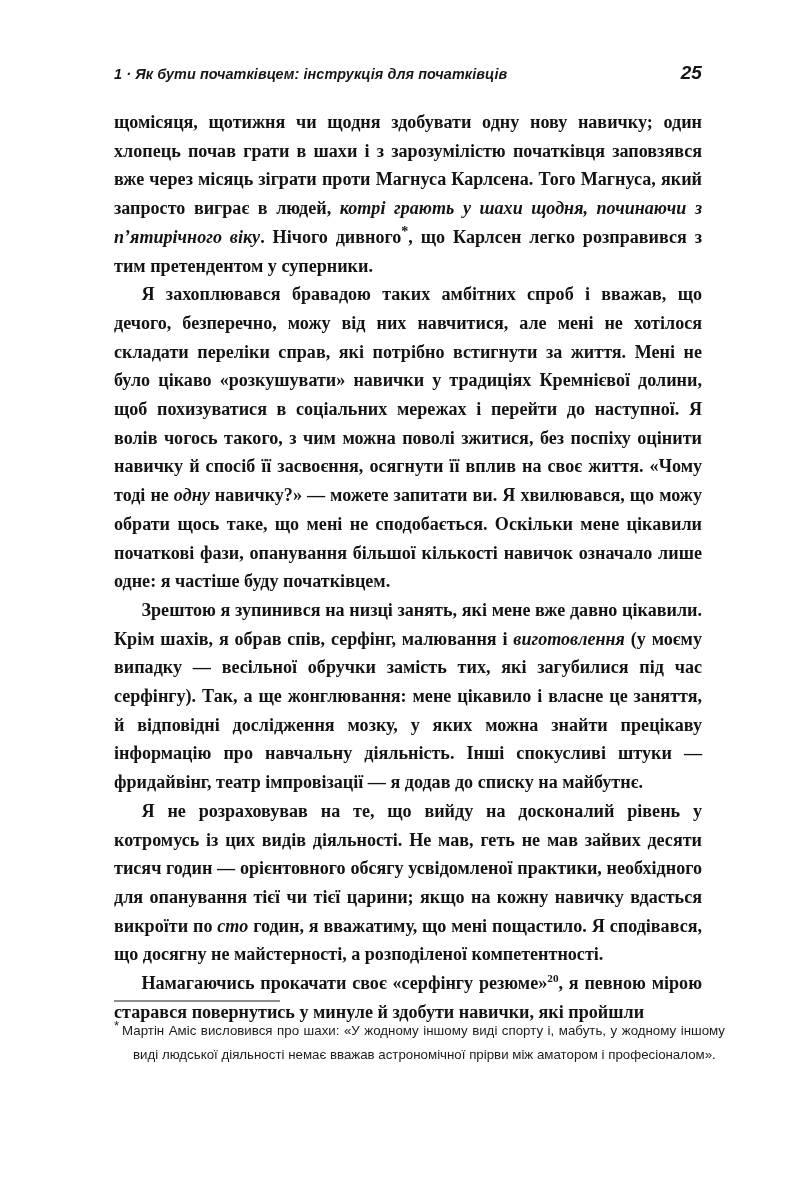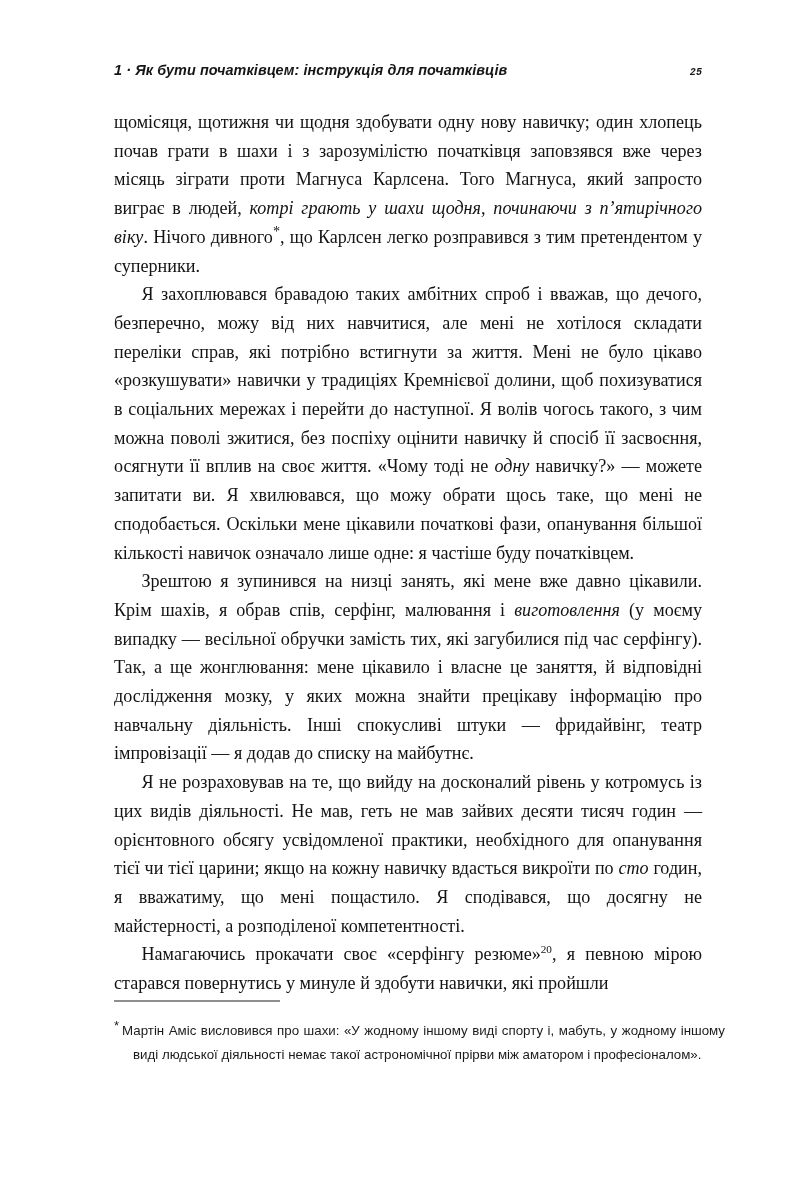--- a/index.html
+++ b/index.html
@@ -41,40 +41,40 @@
     letter-spacing: 0.1px;
     color: #161616;
     white-space: nowrap;
   }
   .running-head .rh-left {
     display: inline-block;
   }
   .running-head .rh-page {
     font-weight: bold;
     font-style: italic;
-    font-size: 10px;
-    font-family: Liberation Mono, monospace;
+    font-size: 19px;
   }
 
   
   .body-block {
     position: absolute;
     left: 107px;
     top: 108px;
     width: 588px;
     font-size: 18.1px;
     line-height: 28.7px;
     text-align: justify;
     text-justify: inter-word;
     hyphens: manual;
     color: #131313;
   }
   .body-block p {
     margin: 0;
     text-indent: 0;
+    font-weight: bold;
   }
   .body-block p.indent {
     text-indent: 1.52em;
   }
   .body-block em {
     font-style: italic;
   }
   sup.fn {
     font-size: 0.62em;
     vertical-align: super;
@@ -132,17 +132,17 @@
       <p><span>щомісяця, щотижня чи щодня здобувати одну нову навичку; один хлопець почав грати в шахи і з зарозумілістю початківця заповзявся вже через місяць зіграти проти Магнуса Карлсена. Того Магнуса, який запросто виграє в людей, </span><em>котрі грають у шахи щодня, починаючи з п’ятирічного віку</em><span>. Нічого дивного</span><sup class="star">*</sup><span>, що Карлсен легко розправився з тим претендентом у суперники.</span></p>
       <p class="indent"><span>Я захоплювався бравадою таких амбітних спроб і вважав, що дечого, безперечно, можу від них навчитися, але мені не хотілося складати переліки справ, які потрібно встигнути за життя. Мені не було цікаво «розкушувати» навички у традиціях Кремнієвої долини, щоб похизуватися в соціальних мережах і перейти до наступної. Я волів чогось такого, з чим можна поволі зжитися, без поспіху оцінити навичку й спосіб її засвоєння, осягнути її вплив на своє життя. «Чому тоді не </span><em>одну</em><span> навичку?» — можете запитати ви. Я хвилювався, що можу обрати щось таке, що мені не сподобається. Оскільки мене цікавили початкові фази, опанування більшої кількості навичок означало лише одне: я частіше буду початківцем.</span></p>
       <p class="indent"><span>Зрештою я зупинився на низці занять, які мене вже давно цікавили. Крім шахів, я обрав спів, серфінг, малювання і </span><em>виготовлення</em><span> (у моєму випадку — весільної обручки замість тих, які загубилися під час серфінгу). Так, а ще жонглювання: мене цікавило і власне це заняття, й відповідні дослідження мозку, у яких можна знайти прецікаву інформацію про навчальну діяльність. Інші спокусливі штуки — фридайвінг, театр імпровізації — я додав до списку на майбутнє.</span></p>
       <p class="indent"><span>Я не розраховував на те, що вийду на досконалий рівень у котромусь із цих видів діяльності. Не мав, геть не мав зайвих десяти тисяч годин — орієнтовного обсягу усвідомленої практики, необхідного для опанування тієї чи тієї царини; якщо на кожну навичку вдасться викроїти по </span><em>сто</em><span> годин, я вважатиму, що мені пощастило. Я сподівався, що досягну не майстерності, а розподіленої компетентності.</span></p>
       <p class="indent"><span>Намагаючись прокачати своє «серфінгу резюме»</span><sup class="fn">20</sup><span>, я певною мірою старався повернутись у минуле й здобути навички, які пройшли</span></p>
     </div>
 
   <div class="footnote-area">
     <div class="footnote-rule"></div>
     <div class="footnote-text">
-      <span class="fn-marker">*</span><span>Мартін Аміс висловився про шахи: «У жодному іншому виді спорту і, мабуть, у жодному іншому виді людської діяльності немає такої астрономічної прірви між аматором і професіоналом».</span>
+      <span class="fn-marker">*</span><span>Мартін Аміс висловився про шахи: «У жодному іншому виді спорту і, мабуть, у жодному іншому виді людської діяльності немає вважав астрономічної прірви між аматором і професіоналом».</span>
     </div>
   </div>
 
 </div>
 
 </body></html>

